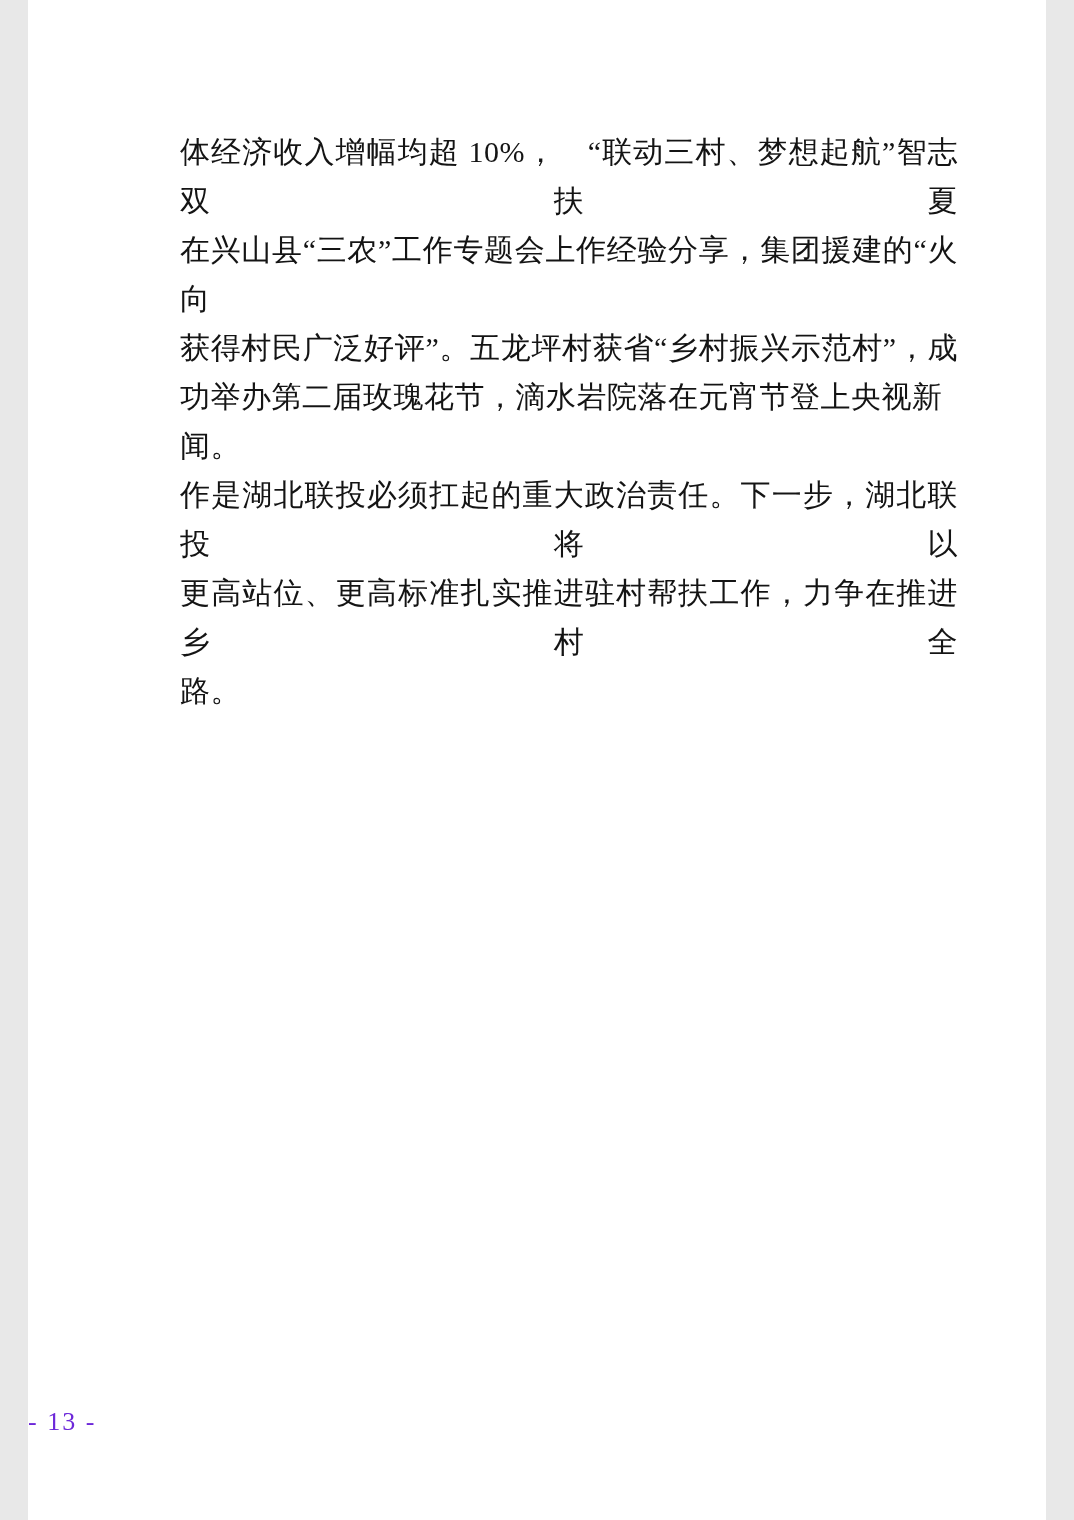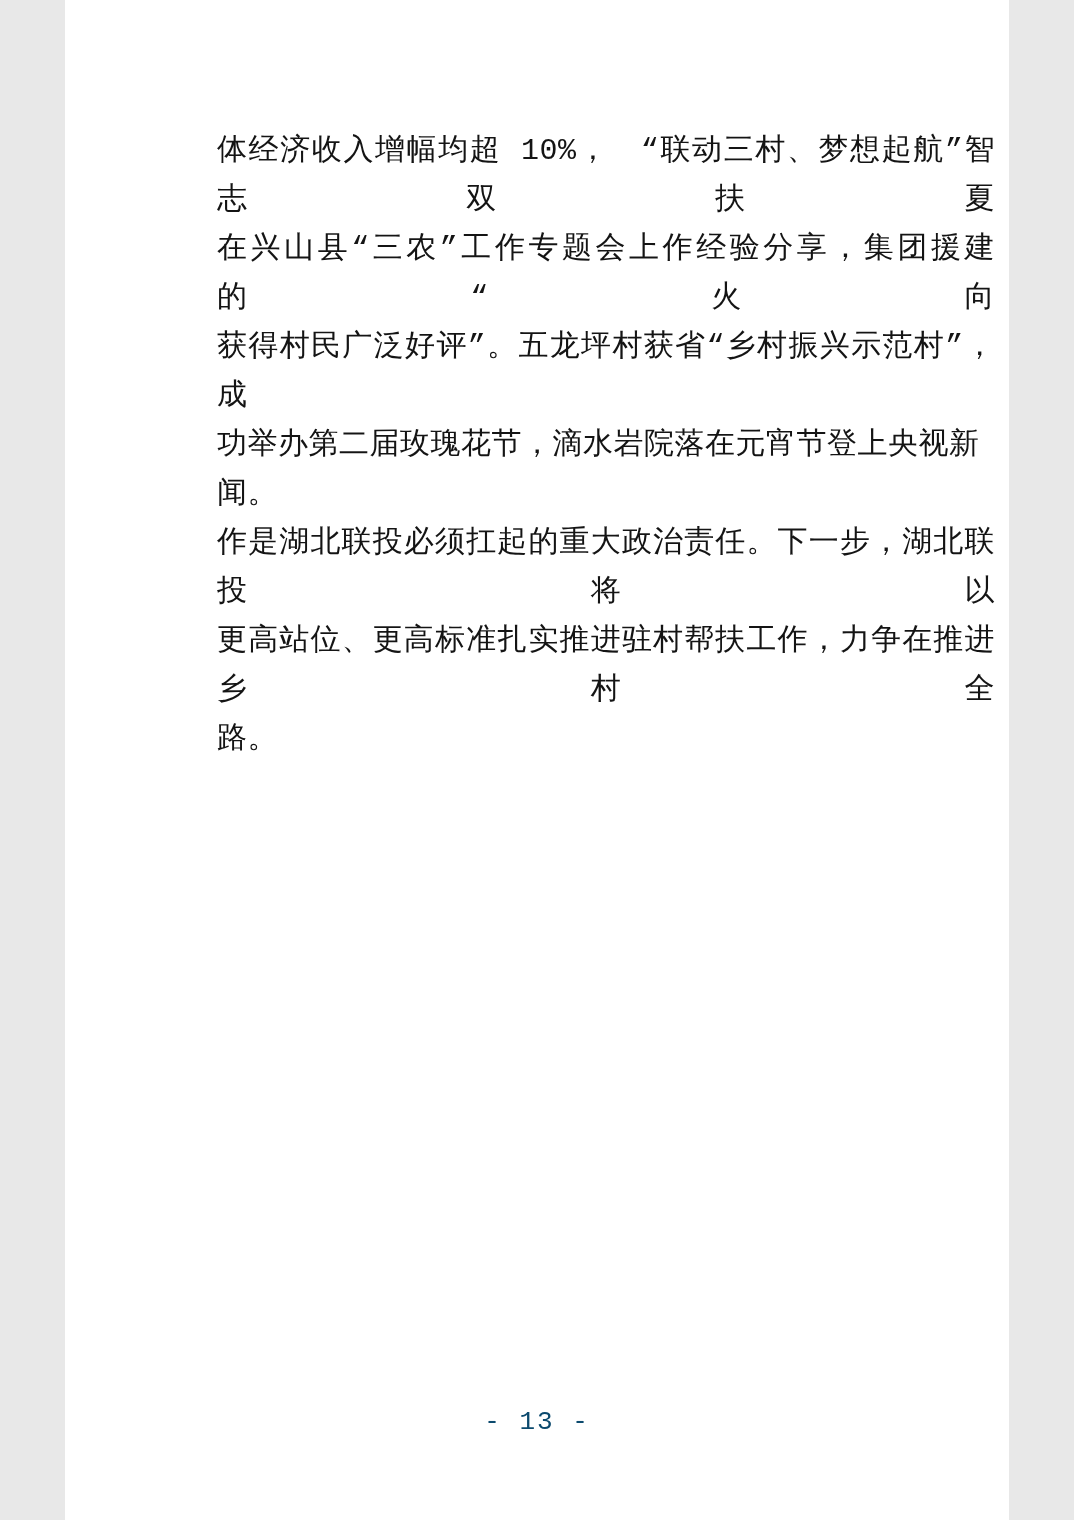--- a/index.html
+++ b/index.html
@@ -2,26 +2,26 @@
 <html><head>
 <meta charset="utf-8">
 <style>
   html, body {
     margin: 0;
     padding: 0;
     background: #e8e8e8;
   }
   .page {
     position: relative;
-    width: 944px;
+    width: 1018px;
     height: 1520px;
     margin: 0 auto;
     background: #ffffff;
     overflow: hidden;
-    font-family: Liberation Mono, monospace;
+    font-family: Liberation Serif, serif;
     color: #141414;
   }
   .doc-body {
     position: absolute;
     left: 152px;
     top: 127px;
     width: 778px;
     font-size: 30px;
     line-height: 49px;
     font-weight: 400;
@@ -41,24 +41,23 @@
     text-justify: inter-character;
   }
   .line.indent {
     text-indent: 2em;
   }
   .page-number {
     position: absolute;
     top: 1407px;
     left: 0;
     width: 100%;
-    text-align: center;
     font-size: 26px;
     letter-spacing: 2px;
-    color: #0c4a6e;
+    color: #6d28d9;
   }
 </style>
 </head>
 <body>
 
 <div class="page">
   <div class="doc-body" id="doc-body">
       <div class="paragraph">
         <div class="line justify">体经济收入增幅均超 10%，　“联动三村、梦想起航”智志双扶夏</div>
         <div class="line justify">在兴山县“三农”工作专题会上作经验分享，集团援建的“火向</div>

